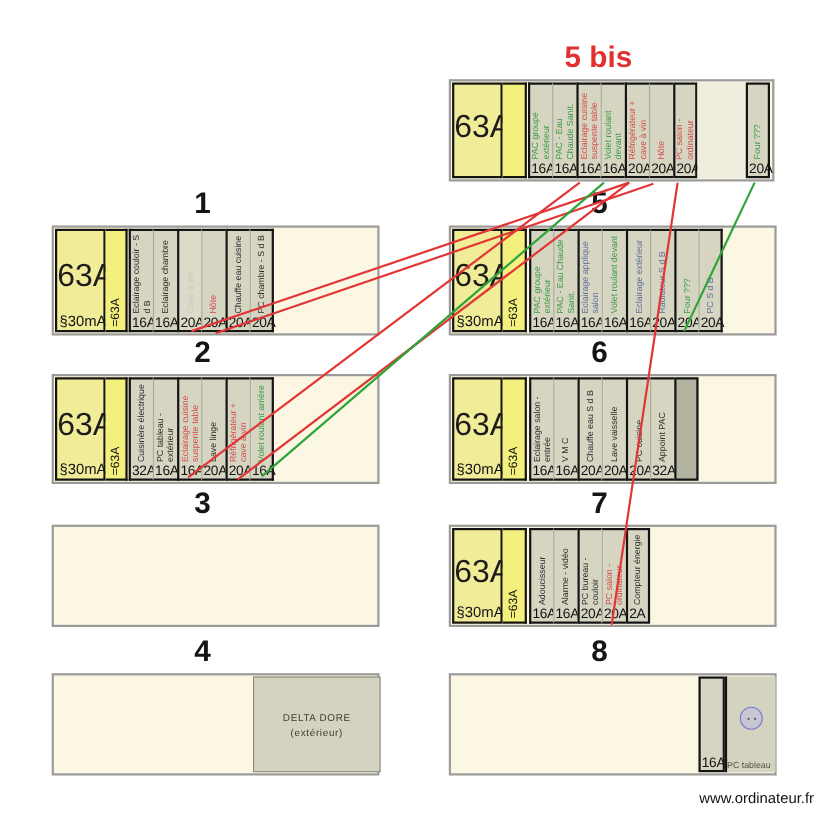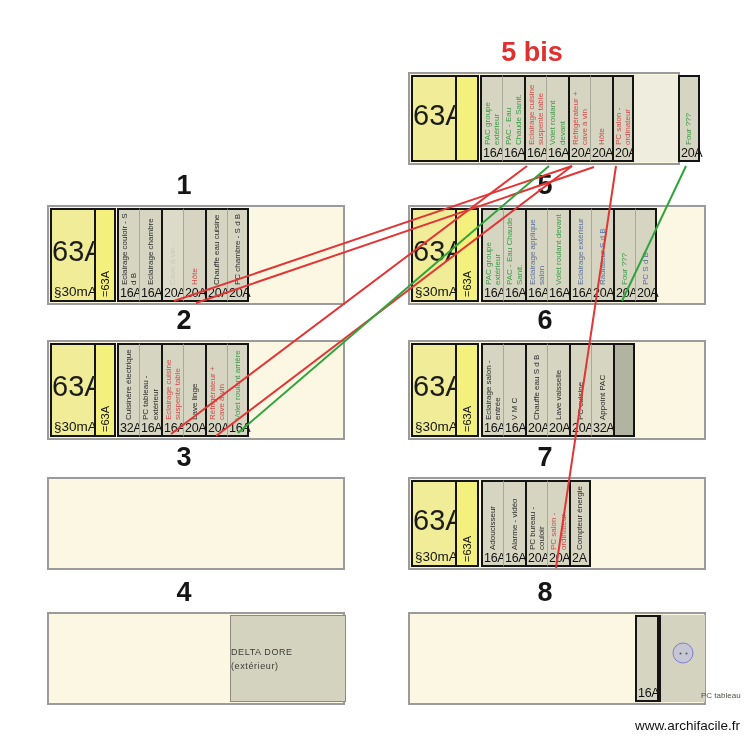--- a/index.html
+++ b/index.html
@@ -26,49 +26,49 @@
   .bcol.dark{background:#b3b3a2;}
   .bcol.faintcol{background:#dcdbc9;}
   .vlabel{position:absolute;left:1px;right:1px;top:3px;bottom:15px;writing-mode:vertical-rl;
     transform:rotate(180deg);font-size:8px;line-height:9.5px;overflow:hidden;
     display:grid;align-content:center;justify-content:start;}
   .c-black{color:#2b2b2b}.c-green{color:#3a9a44}.c-red{color:#d34a4a}
   .c-blue{color:#5b6e9b}.c-faint{color:#c9c9bb}
   .amp{position:absolute;bottom:0;left:1px;font-size:12.5px;color:#111;
     white-space:nowrap;letter-spacing:-0.3px;margin-top:24px;}
   .module-block{position:absolute;top:1px;bottom:1px;background:#d4d3c0;border:1px solid #8a8a7e;
-    box-sizing:border-box;display:flex;flex-direction:column;
+    box-sizing:border-box;display:flex;flex-direction:column;align-items:center;
     justify-content:center;gap:4px;}
   .module-line{font-size:9px;color:#3c3c34;letter-spacing:0.6px;white-space:nowrap;}
   .socket-block{position:absolute;top:1px;bottom:1px;background:#d4d3c0;
     border-left:2px solid #141414;box-sizing:border-box;}
   .socket{position:absolute;left:50%;top:44%;transform:translate(-50%,-50%);width:21px;height:21px;
     border-radius:50%;background:#c6c6d4;border:1.5px solid #7d7dd0;box-sizing:border-box;}
   .hole{position:absolute;width:2px;height:2px;background:#555;border-radius:50%;top:9px;}
   .hole.h1{left:6px;}.hole.h2{left:12px;}
   .socket-label{position:absolute;bottom:2px;left:0;right:0;text-align:left;
-    font-size:8px;color:#50504a;white-space:nowrap;padding-left:40px;}
+    font-size:8px;color:#50504a;white-space:nowrap;}
   #connections{position:absolute;left:0;top:0;z-index:5;pointer-events:none;}
   .watermark{position:absolute;right:10px;bottom:17px;font-size:13.5px;color:#111;z-index:2;}
 </style>
 </head>
 <body>
 
 <div id="stage">
   <svg id="connections" width="750" height="750">
       <line x1="527" y1="166" x2="171" y2="434" stroke="#e23535" stroke-width="2"></line>
       <line x1="572" y1="166" x2="216" y2="436" stroke="#e23535" stroke-width="2"></line>
       <line x1="572" y1="166" x2="174" y2="301" stroke="#e23535" stroke-width="2"></line>
       <line x1="594" y1="167" x2="196" y2="303" stroke="#e23535" stroke-width="2"></line>
       <line x1="616" y1="166" x2="556" y2="568" stroke="#e23535" stroke-width="2"></line>
       <line x1="549" y1="166" x2="238" y2="433" stroke="#2fa43a" stroke-width="2"></line>
       <line x1="686" y1="166" x2="622" y2="301" stroke="#2fa43a" stroke-width="2"></line>
     </svg>
-  <div class="watermark">www.archifacile.fr</div>
-<div class="panel" style="left: 408px; top: 72px; width: 272px; height: 93px;">
+  <div class="watermark">www.ordinateur.fr</div>
+<div class="panel" style="left: 408px; top: 72px; width: 296px; height: 93px;">
       <div class="panel-title red">5 bis</div>
       <div class="main-block">
         <div class="main-amp">63A</div>
         <div class="main-sub"></div>
       </div>
       <div class="di-col" style="width: 22px;">
         <div class="di-label"></div>
       </div>
       <div class="bcol" style="left: 70px; width: 22px; border-left-width: 2px; border-left-color: rgb(20, 20, 20);">
         <div class="vlabel c-green">PAC groupe extérieur</div>

